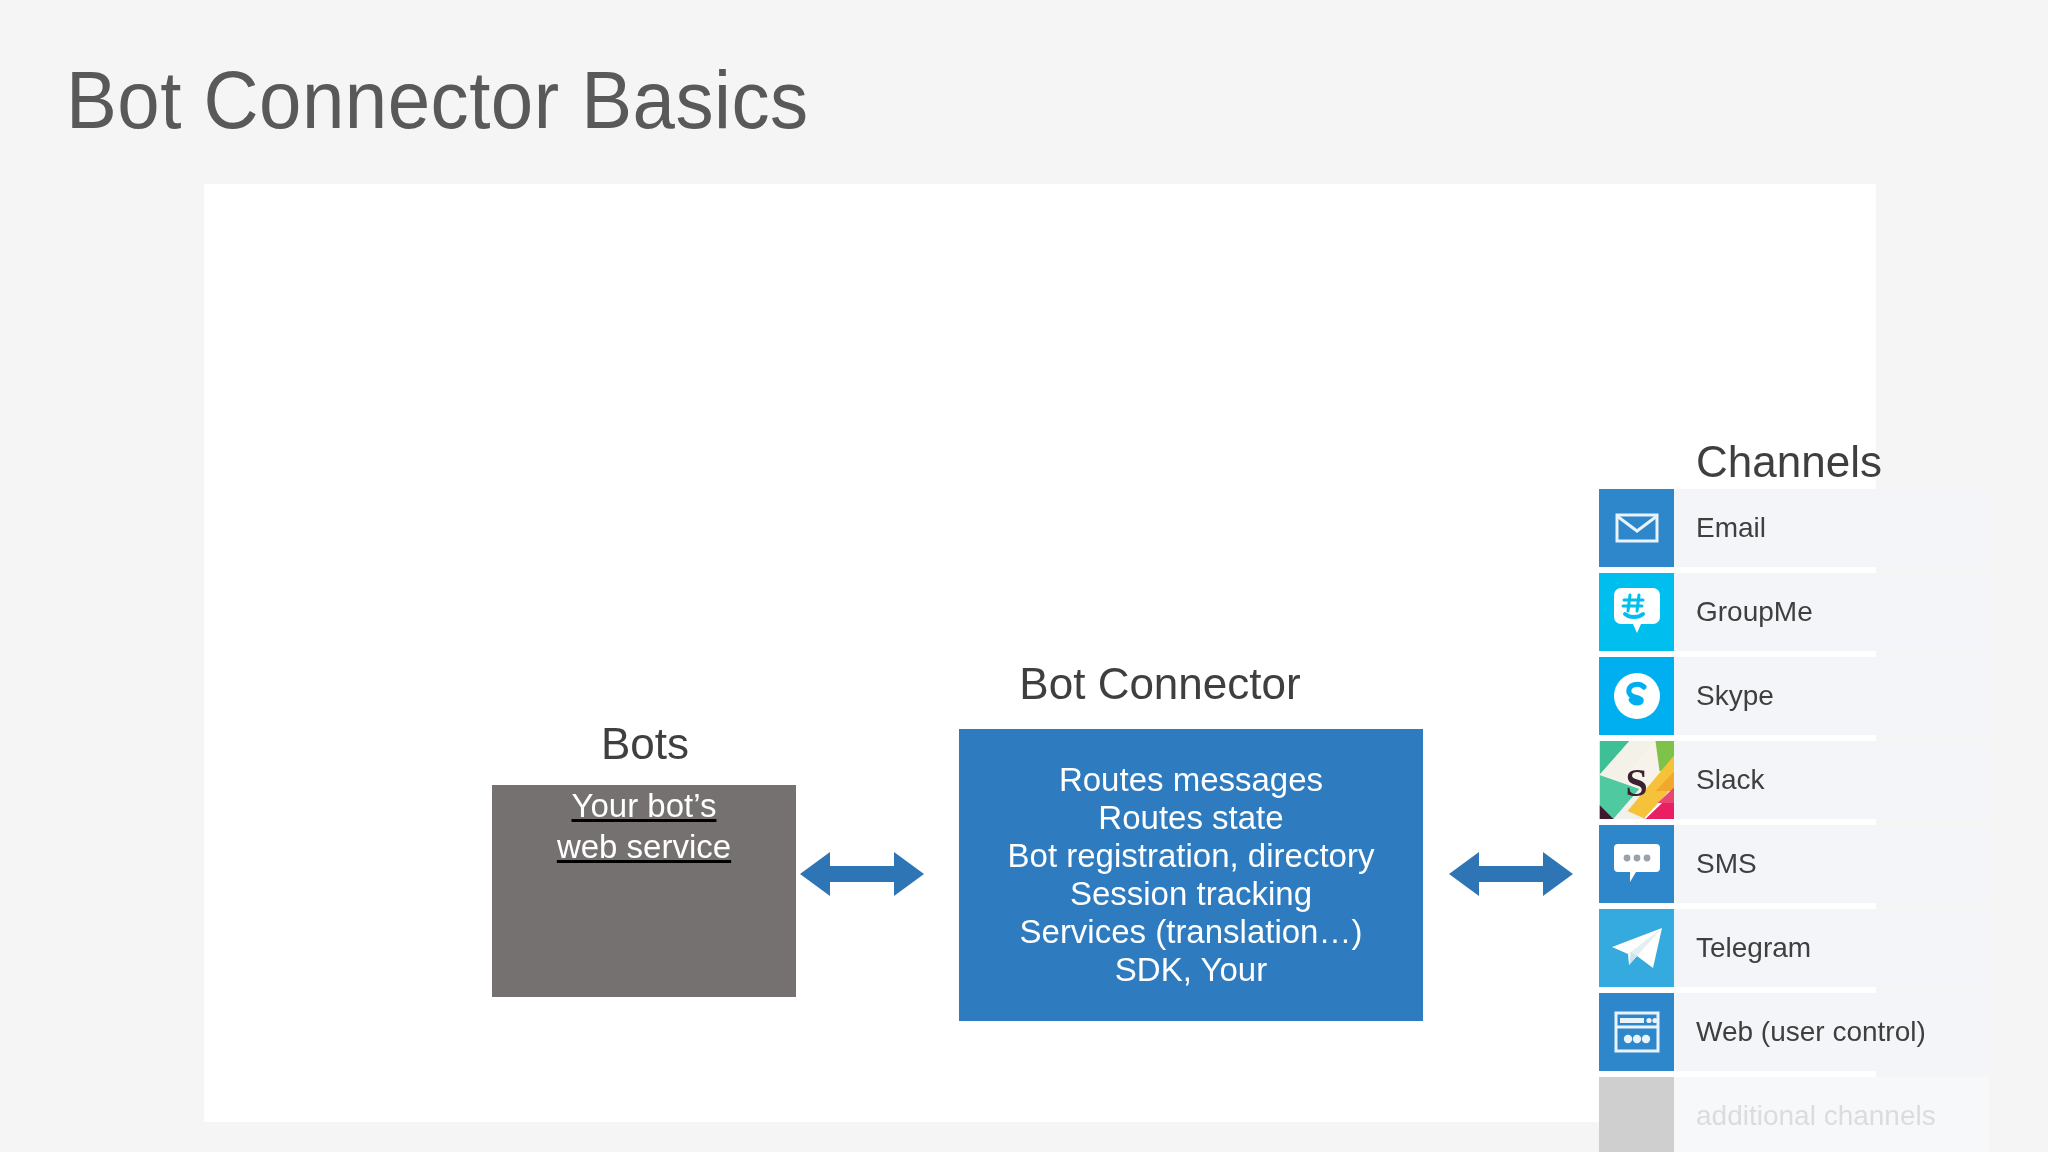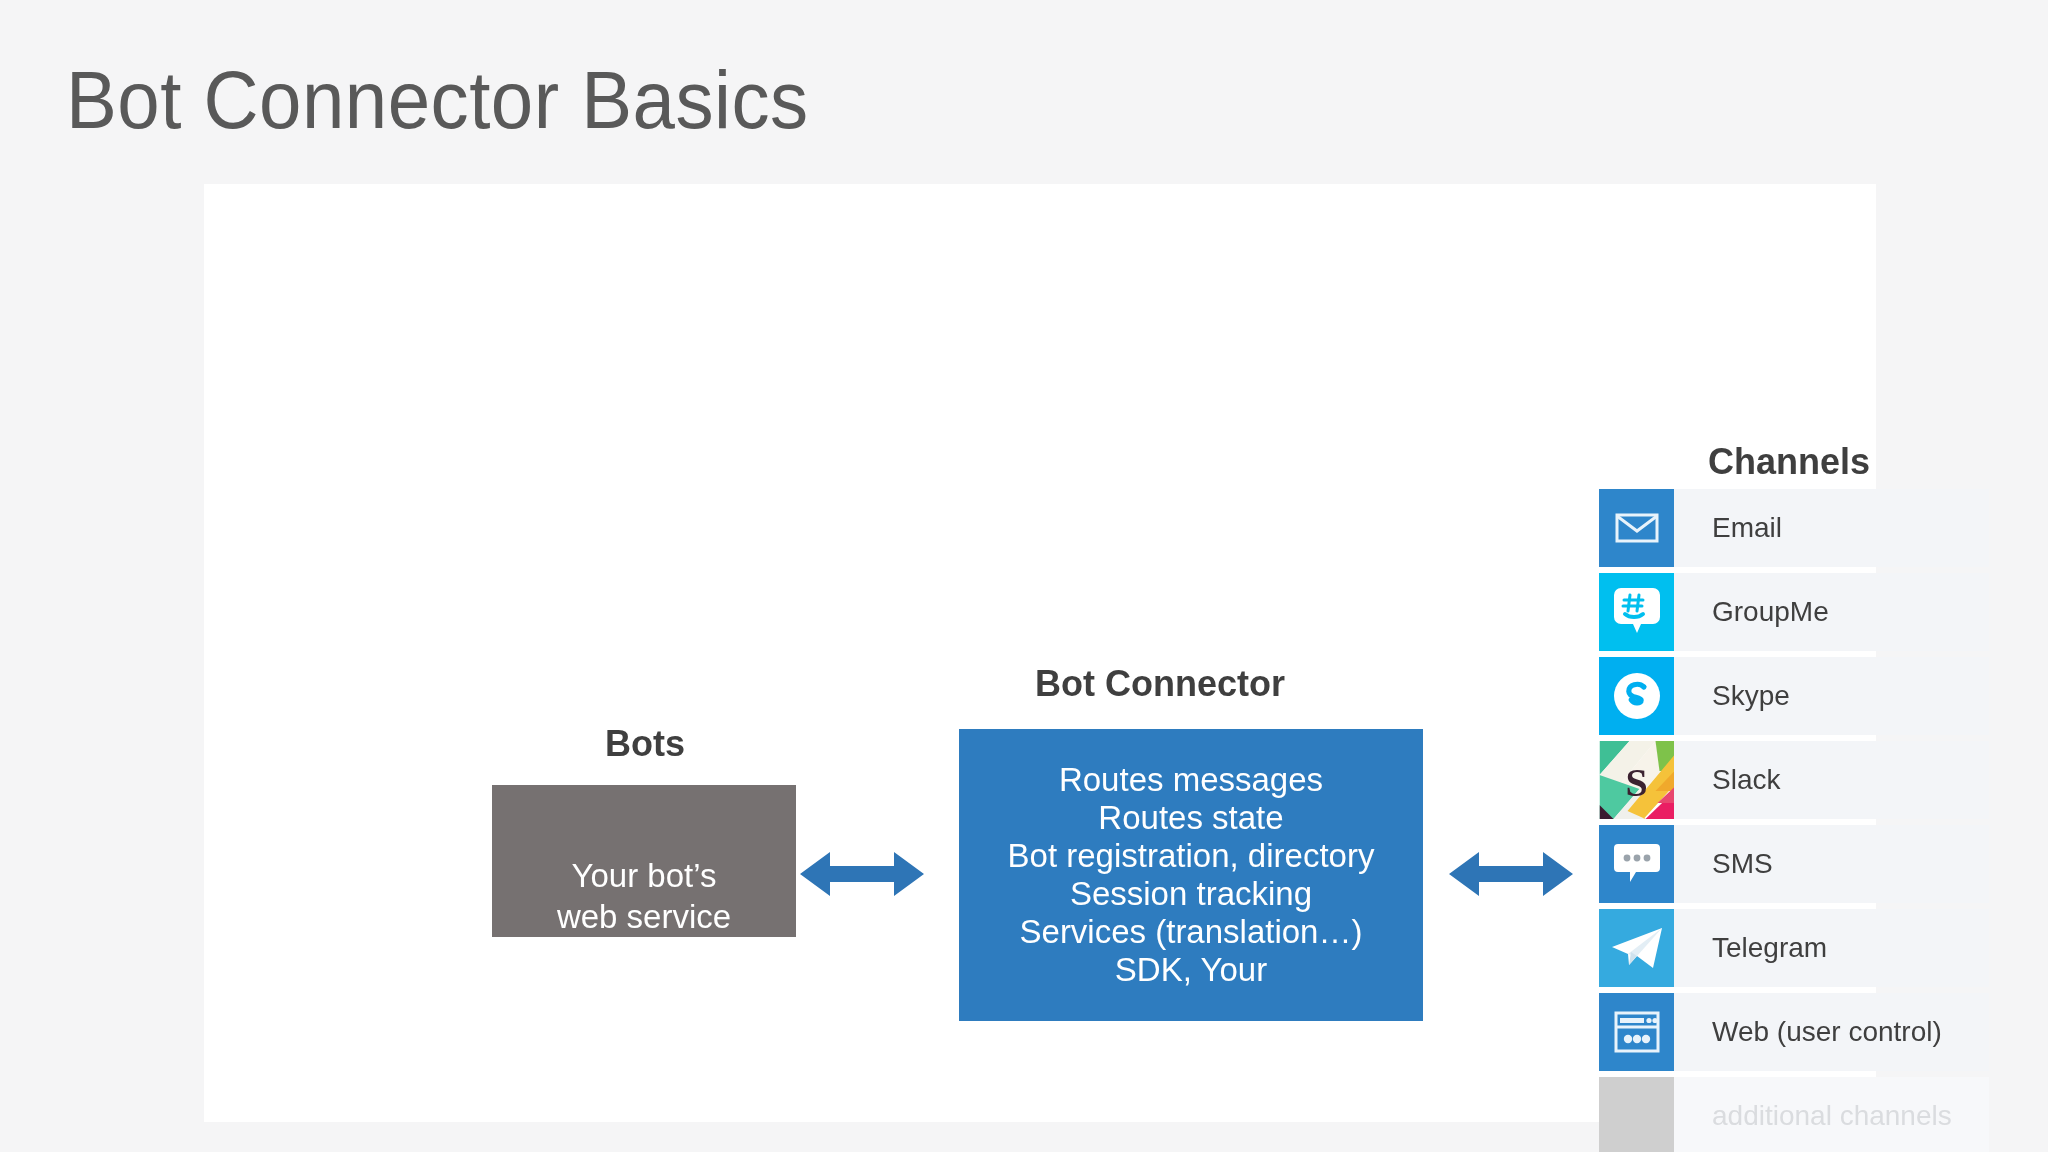--- a/index.html
+++ b/index.html
@@ -36,44 +36,45 @@
     left: 204px;
     top: 184px;
     width: 1672px;
     height: 938px;
     background: #ffffff;
   }
 
   
   .caption {
     position: absolute;
-    font-size: 36px;
+    font-size: 44px;
     line-height: 40px;
     color: #3f3f3f;
-    font-weight: 700;
+    font-weight: 400;
     text-align: center;
     white-space: nowrap;
   }
 
   
   .bots-caption {
     left: 288px;
     top: 540px;
     width: 306px;
   }
   .bots-box {
     position: absolute;
     left: 288px;
     top: 601px;
     width: 304px;
-    height: 152px;
+    height: 212px;
     background: #767171;
     display: flex;
-    align-items: flex-end;
+    align-items: flex-start;
     justify-content: center;
+    text-decoration: underline;
   }
   .bots-box-text {
     color: #ffffff;
     font-size: 33px;
     line-height: 41px;
     text-align: center;
     font-weight: 400;
   }
 
   
@@ -145,21 +146,21 @@
     position: absolute;
     left: 50%;
     top: 50%;
     transform: translate(-50%, -50%);
   }
   .channel-label {
     flex: 1 1 auto;
     background: #f3f5f8;
     display: flex;
     align-items: center;
-    padding-left: 38px;
+    padding-left: 22px;
     font-size: 28px;
     color: #3f3f3f;
     white-space: nowrap;
   }
   .channel-row.muted .channel-icon { background: #cfcfcf; }
   .channel-row.muted .channel-label {
     color: #dadcdf;
     background: #f7f8fa;
   }
 </style>

